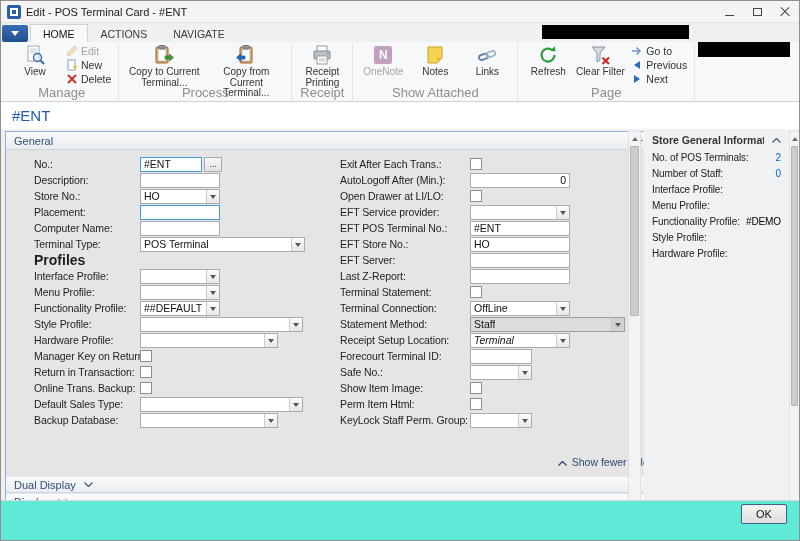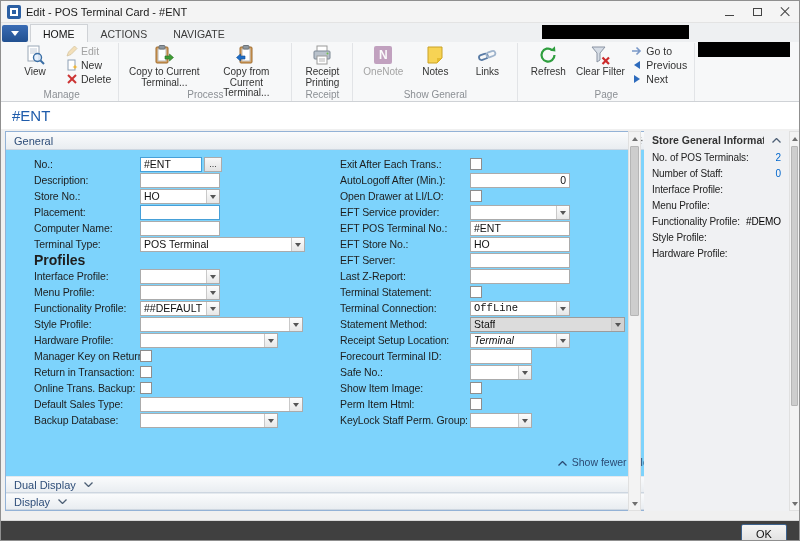--- a/index.html
+++ b/index.html
@@ -27,21 +27,21 @@
   .tab{padding:3px 12px 2px 12px;font-size:10.5px;color:#3b3b3b;border:1px solid transparent;border-bottom:none;}
   .tab.active{background:#f7f8f9;border-color:#cfd2d6;color:#111;}
   .redaction{position:absolute;background:#000;}
   .redaction-tabs{left:541px;top:2px;width:147px;height:14px;}
   .redaction-ribbon{left:697px;top:0px;width:92px;height:15px;}
 
   
   .ribbon{position:absolute;top:41px;left:0;right:0;height:60px;background:#f7f8f9;border-bottom:1px solid #cfd2d6;display:flex;padding:1px 0 0 4px;}
   .rgroup{position:relative;height:58px;padding:1px 4px 13px 4px;border-right:1px solid #e2e4e7;}
   .rgc{display:flex;align-items:flex-start;height:44px;}
-  .rg-label{position:absolute;bottom:1px;left:0;right:0;text-align:center;font-size:10px;color:#8b8f94;}
+  .rg-label{position:absolute;bottom:1px;left:0;right:0;text-align:center;font-size:13px;color:#8b8f94;}
   .bigbtn{width:52px;height:44px;display:flex;flex-direction:column;align-items:center;padding-top:1px;border-radius:2px;}
   .bigbtn.wide{width:82px;}
   .bicon{height:20px;display:flex;align-items:center;justify-content:center;}
   .blabel{font-size:10px;line-height:10.5px;text-align:center;color:#333;margin-top:2px;}
   .bigbtn.disabled .blabel{color:#a3a3a3;}
   .bigbtn.disabled .bicon{opacity:.45;}
   .smallcol{display:flex;flex-direction:column;margin-left:2px;}
   .smallbtn{display:flex;align-items:center;height:14px;gap:3px;padding:0 3px;border-radius:2px;}
   .slabel{font-size:10.5px;color:#333;white-space:nowrap;}
   .smallbtn.disabled .slabel{color:#a3a3a3;}
@@ -52,21 +52,21 @@
   
   .caption{position:absolute;top:101px;left:0;right:0;height:27px;background:#fff;}
   .page-title{position:absolute;left:11px;top:5px;font-size:15px;color:#1f5cab;}
 
   
   .content{position:absolute;top:128px;left:0;right:0;bottom:27px;background:#f0f0f0;}
   .form-pane{position:absolute;left:4px;top:2px;width:664px;bottom:2px;background:#fff;border:1px solid #93b2d6;display:flex;flex-direction:column;}
   .ft-header{height:18px;background:linear-gradient(#fafbfc,#e9edf1);border-bottom:1px solid #cdd6e0;display:flex;align-items:center;padding:0 8px;color:#2f4e79;font-size:11px;}
   .ft-header .spacer{flex:1;}
   .hdr-ico{display:flex;align-items:center;margin-left:8px;}
-  .general-body{flex:1;position:relative;background:#7dd3fc;overflow:hidden;padding-left:17px;}
+  .general-body{flex:1;position:relative;background:#e5e5e5;overflow:hidden;padding-left:17px;}
   .ft-collapsed{height:17px;background:linear-gradient(#fafbfc,#e9edf1);border-top:1px solid #e4e9ee;border-bottom:1px solid #cdd6e0;display:flex;align-items:center;padding:0 8px;color:#2f4e79;font-size:11px;}
 
   .fcol{position:absolute;top:6px;}
   #col-left{left:28px;width:302px;}
   #col-right{left:334px;width:288px;}
   .frow{height:16px;display:flex;align-items:center;}
   .flabel{flex:0 0 106px;font-size:10.5px;letter-spacing:-0.1px;color:#1e1e1e;white-space:nowrap;overflow:hidden;}
   #col-right .flabel{flex:0 0 130px;}
   .fgroup-label{font-size:14px;font-weight:bold;color:#1e1e1e;}
   .tb{position:relative;display:inline-flex;align-items:center;height:15px;border:1px solid #ababab;background:#fff;padding:0 3px;font-size:10.5px;color:#111;}
@@ -98,21 +98,21 @@
   
   .factbox{position:absolute;left:643px;top:2px;width:145px;bottom:2px;background:#f0f1f3;}
   .fb-header{height:18px;display:flex;align-items:center;padding:0 8px;font-size:10.5px;font-weight:bold;color:#333;}
   .fb-title{flex:1;white-space:nowrap;overflow:hidden;}
   .fbrow{height:16px;display:flex;align-items:center;padding:0 8px;font-size:10px;letter-spacing:-0.1px;}
   .fb-label{flex:1;color:#222;white-space:nowrap;overflow:hidden;}
   .fb-value{color:#000;white-space:nowrap;}
   .fb-value.link{color:#0066cc;}
 
   
-  .footer{position:absolute;left:0;right:0;bottom:0;height:20px;background:#404040;border-top:1px solid #d8d8d8;margin-top:48px;}
+  .footer{position:absolute;left:0;right:0;bottom:0;height:40px;background:#5eead4;border-top:1px solid #d8d8d8;margin-top:48px;}
   .ok-button{position:absolute;right:12px;top:3px;width:46px;height:20px;background:linear-gradient(#f4f4f4,#dfdfdf);border:1px solid #3c618c;border-radius:2px;font-size:11px;color:#111;display:flex;align-items:center;justify-content:center;}
 </style>
 </head>
 <body>
 
 <div class="window">
 
   <div class="titlebar">
     <span class="app-icon">
       <svg width="14" height="14" viewBox="0 0 14 14">
@@ -265,21 +265,21 @@
             <svg width="20" height="20" viewBox="0 0 20 20">
                 <g transform="rotate(-20 10 10)">
                   <rect x="1.5" y="8" width="9" height="5" rx="2.5" fill="none" stroke="#5a7ca6" stroke-width="1.8"></rect>
                   <rect x="9.5" y="8" width="9" height="5" rx="2.5" fill="none" stroke="#9fb4cc" stroke-width="1.8"></rect>
                 </g>
               </svg>
           </span>
           <span class="blabel">Links</span>
         </div>
       </div>
-      <div class="rg-label">Show General</div>
+      <div class="rg-label">Show Attached</div>
     </div>
 
     <div class="rgroup">
       <div class="rgc">
         <div class="bigbtn">
           <span class="bicon">
             <svg width="20" height="20" viewBox="0 0 20 20">
                 <path d="M16.5 10 a6.5 6.5 0 1 1 -2.4-5" fill="none" stroke="#2e9e3e" stroke-width="2.2"></path>
                 <path d="M16.9 1.2 l0.5 5.2 -5.2-0.7 z" fill="#2e9e3e"></path>
               </svg>
@@ -512,21 +512,21 @@
               <span class="tb" style="width: 100px;">
                 <span class="tbval"></span>
               </span>
             </div>
             <div class="frow">
               <span class="flabel">Terminal Statement:</span>
               <span class="checkbox"></span>
             </div>
             <div class="frow">
               <span class="flabel">Terminal Connection:</span>
-              <span class="tb combo" style="width: 100px; font-family: Liberation Mono, monospace;">
+              <span class="tb combo" style="width: 100px;">
                 <span class="tbval">OffLine</span>
                 <span class="dd"></span>
               </span>
             </div>
             <div class="frow">
               <span class="flabel">Statement Method:</span>
               <span class="tb combo disabled" style="width: 155px;">
                 <span class="tbval">Staff</span>
                 <span class="dd"></span>
               </span>

